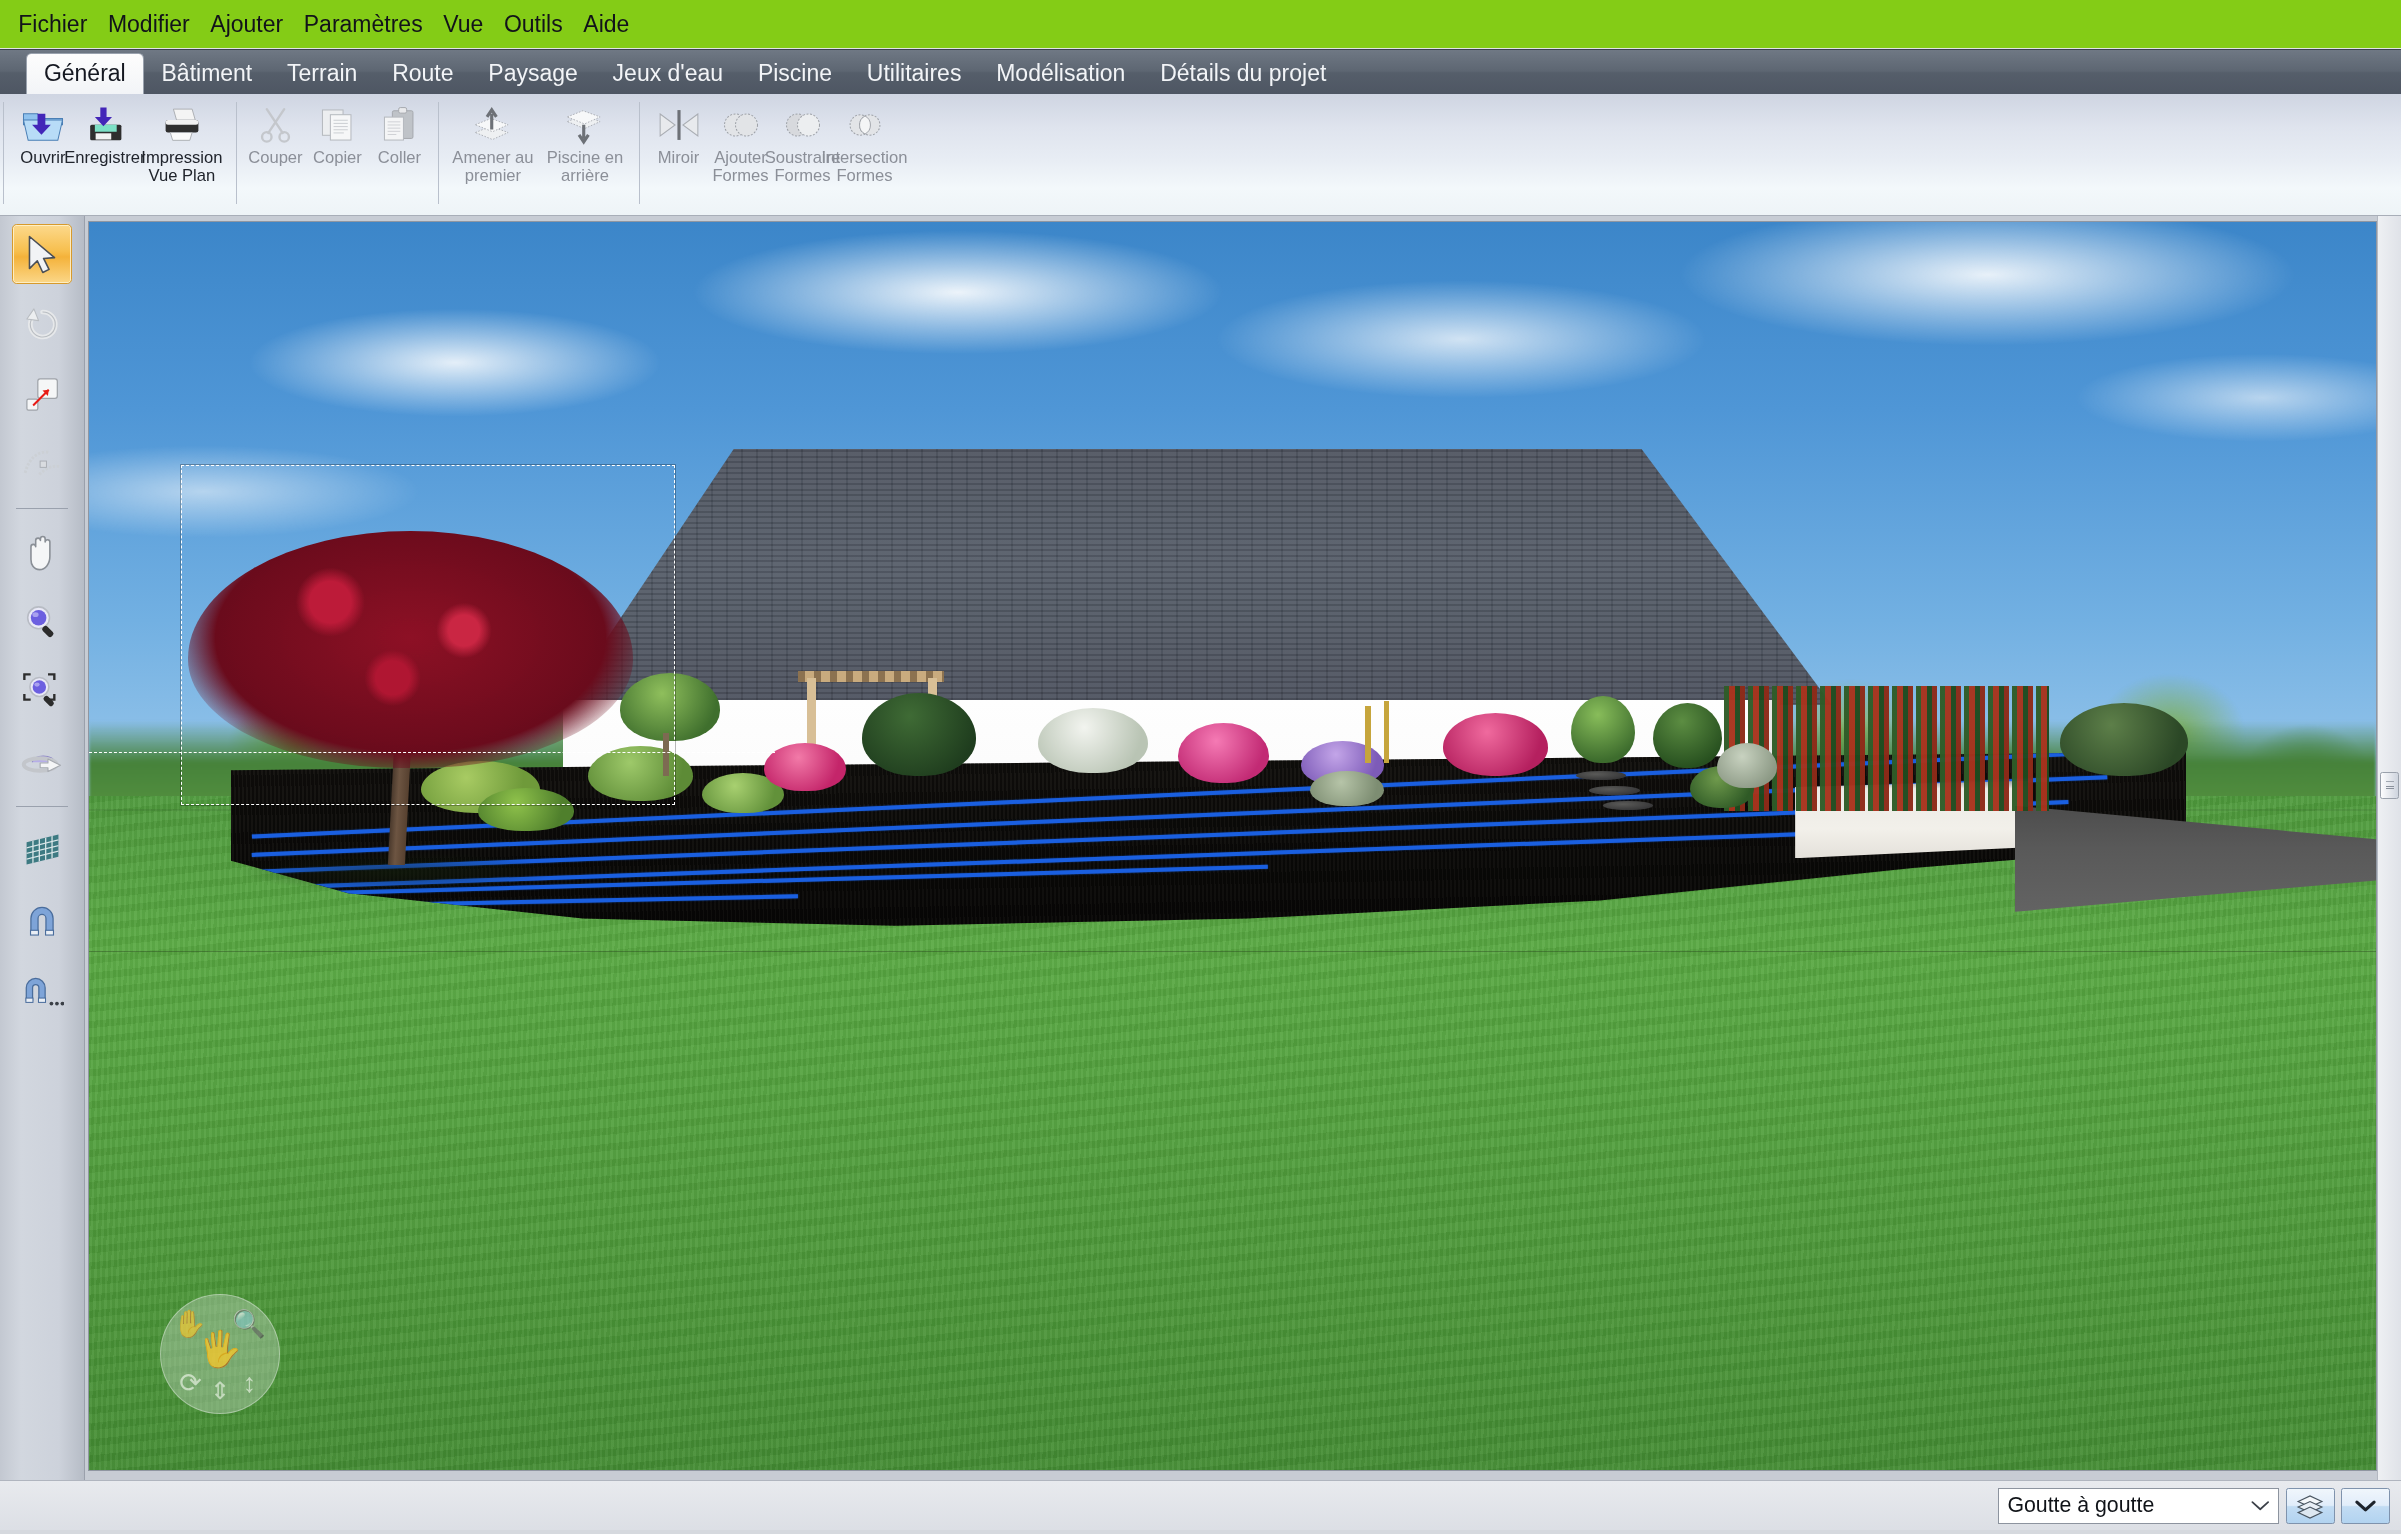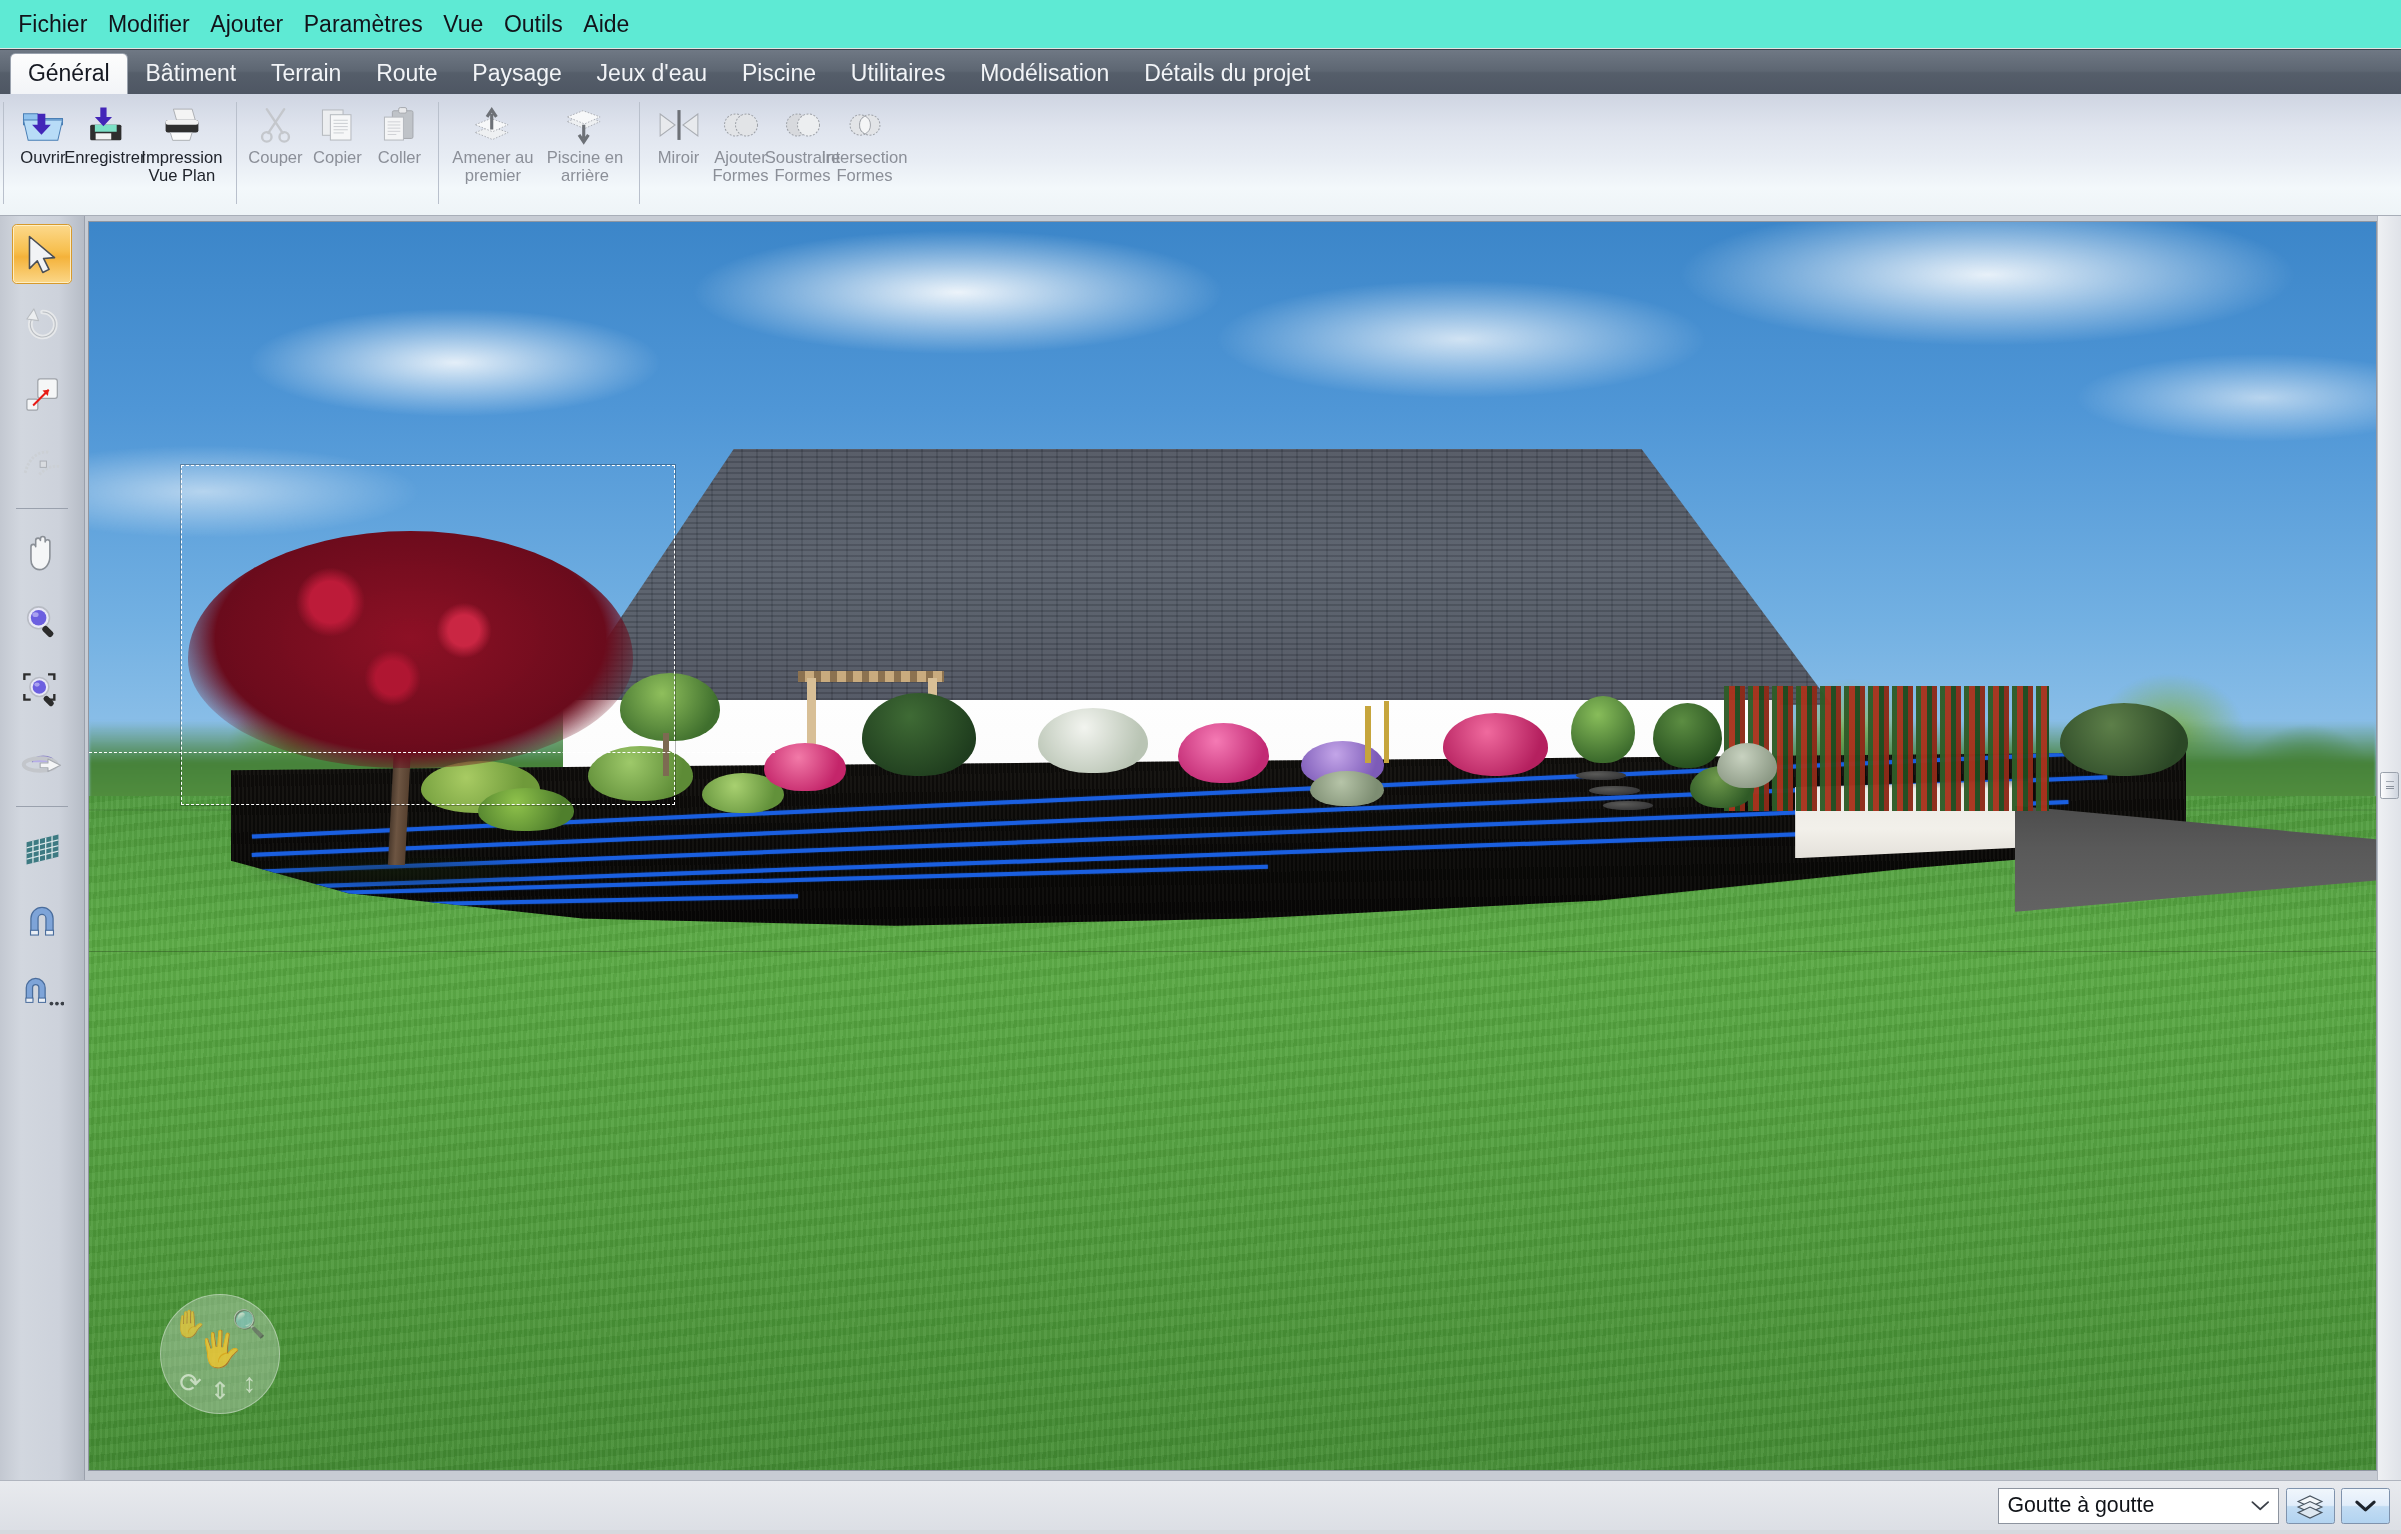--- a/index.html
+++ b/index.html
@@ -6,21 +6,21 @@
   html, body {
     width: 2401px; height: 1534px;
     overflow: hidden;
     font-family: "Liberation Sans", sans-serif;
     background: #d6d9de;
   }
 
   
   #menubar {
     height: 49px;
-    background: #5eead4;
+    background: #84cc16;
     display: flex;
     align-items: center;
     padding-left: 8px;
     border-bottom: 0.8px solid #e3e3e3;
   }
   .menu-item {
     font-size: 23px;
     color: #12131a;
     padding: 1.6px 10.3px;
     white-space: nowrap;
@@ -47,20 +47,21 @@
   }
   .tab.active {
     background: linear-gradient(to bottom, #fdfdfd 0%, #f2f4f7 100%);
     color: #151821;
     border: 0.8px solid #9aa2ae;
     border-bottom: none;
     border-radius: 5.5px 5.5px 0 0;
     position: relative;
     top: 0.8px;
     padding: 7.1px 17.4px 10.3px 17.4px;
+    margin-left: 16px;
   }
 
   
   #ribbon {
     height: 122px;
     background: linear-gradient(to bottom, #cfd5e2 0%, #dfe4ee 28%, #e8edf4 55%, #f3f8fb 78%, #eef4f7 100%);
     display: flex;
     align-items: stretch;
     border-bottom: 0.8px solid #a8aeb8;
     position: relative;

